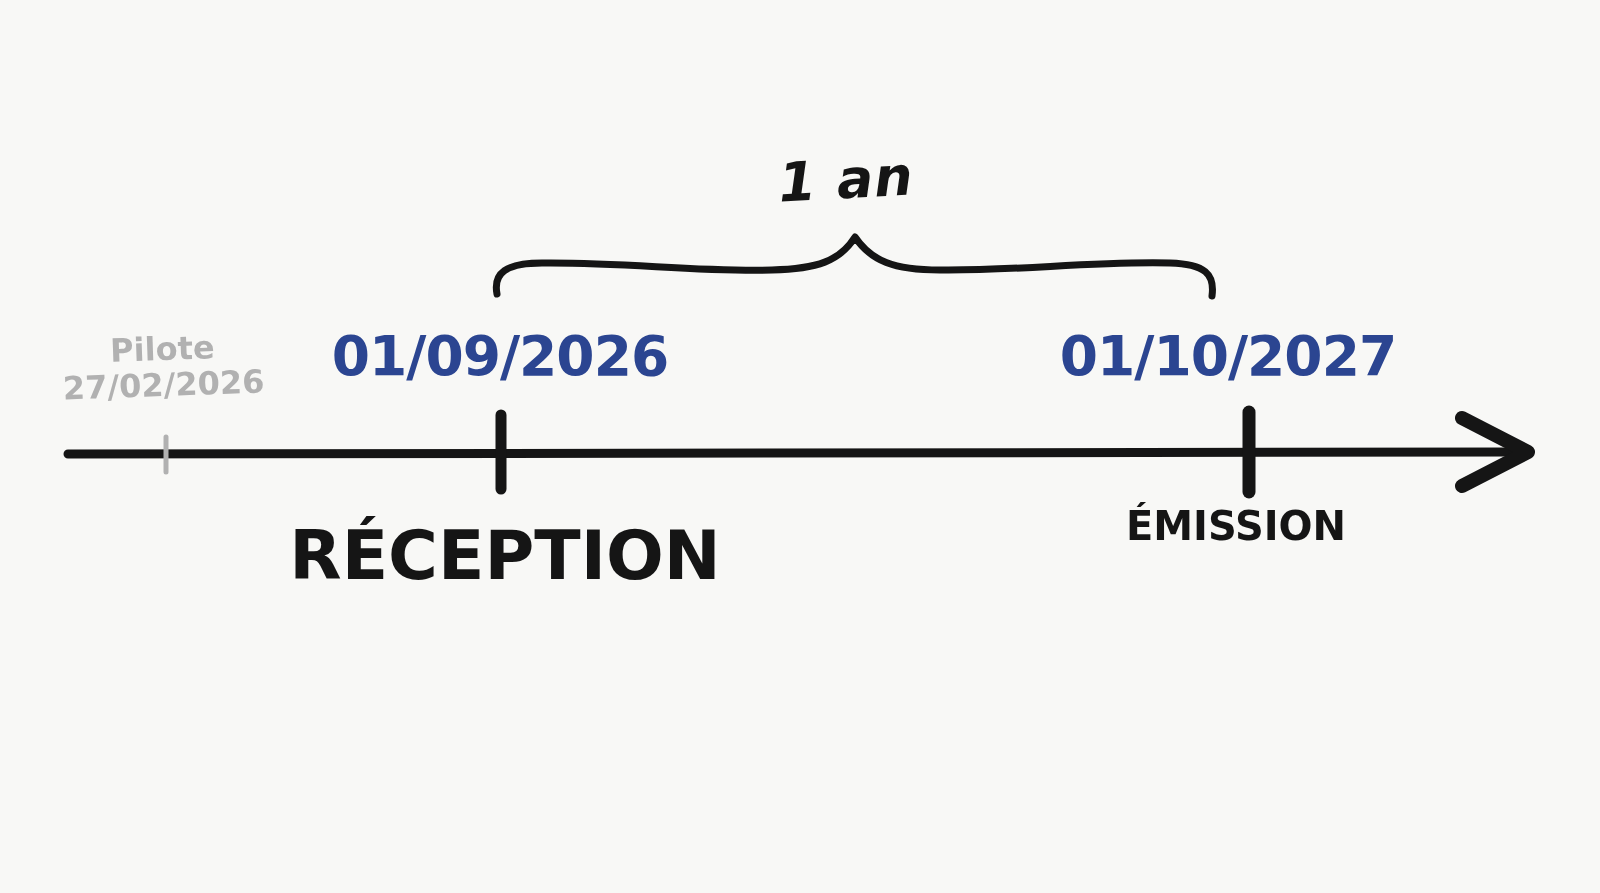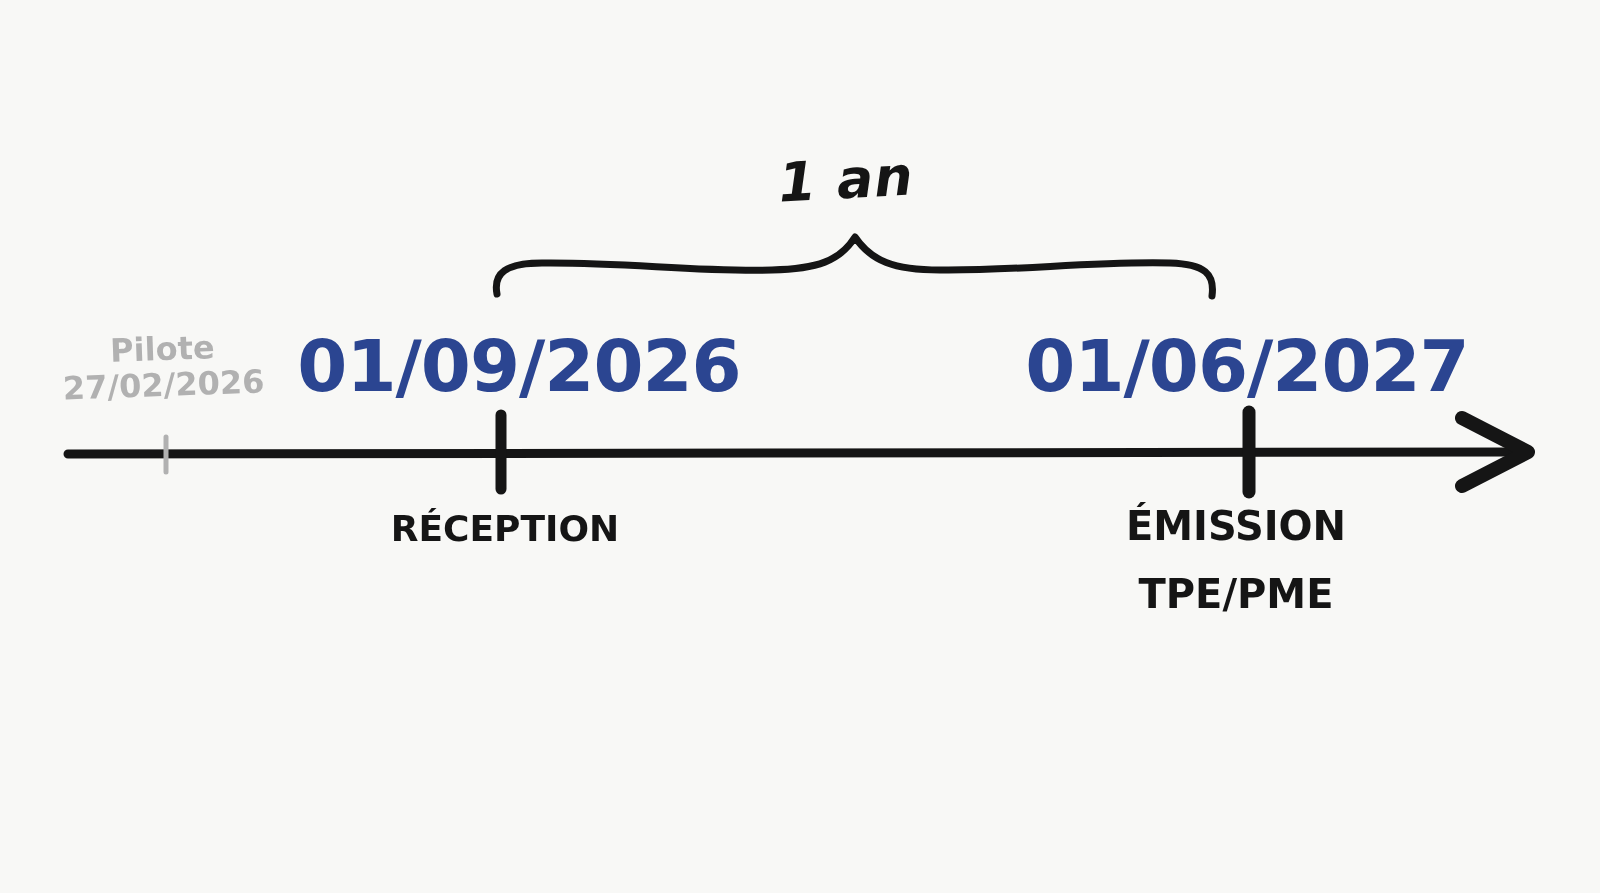--- a/index.html
+++ b/index.html
@@ -43,38 +43,37 @@
     top: 332px;
     font-size: 32px;
     font-weight: 600;
     line-height: 1.12;
     color: var(--muted, #b1b1b1);
     transform: translateX(-50%) rotate(-2deg);
   }
 
   .date {
     top: 324px;
-    font-size: 72px;
+    font-size: 55px;
     font-weight: 800;
     letter-spacing: -1px;
     color: var(--accent, #2b4591);
-    margin-left: 19px;
   }
   .date-reception { left: 500px; }
   .date-emission  { left: 1228px; }
 
   .label {
     font-weight: 800;
     letter-spacing: 0px;
     line-height: 1.7;
   }
   .label-reception {
     left: 505px;
     top: 498px;
-    font-size: 36px;
+    font-size: 68px;
   }
   .label-emission {
     left: 1236px;
     top: 492px;
     font-size: 40px;
   }
 </style>
 </head>
 <body>
 
@@ -104,19 +103,18 @@
   <div class="txt duration">1 an</div>
 
   <div class="txt pilot">
     <div>Pilote</div>
     <div>27/02/2026</div>
   </div>
 
   <div class="txt date date-reception">01/09/2026</div>
   <div class="txt label label-reception">RÉCEPTION</div>
 
-  <div class="txt date date-emission">01/06/2027</div>
+  <div class="txt date date-emission">01/10/2027</div>
   <div class="txt label label-emission">
     <div>ÉMISSION</div>
-    <div>TPE/PME</div>
   </div>
 
 </div>
 
 </body></html>

